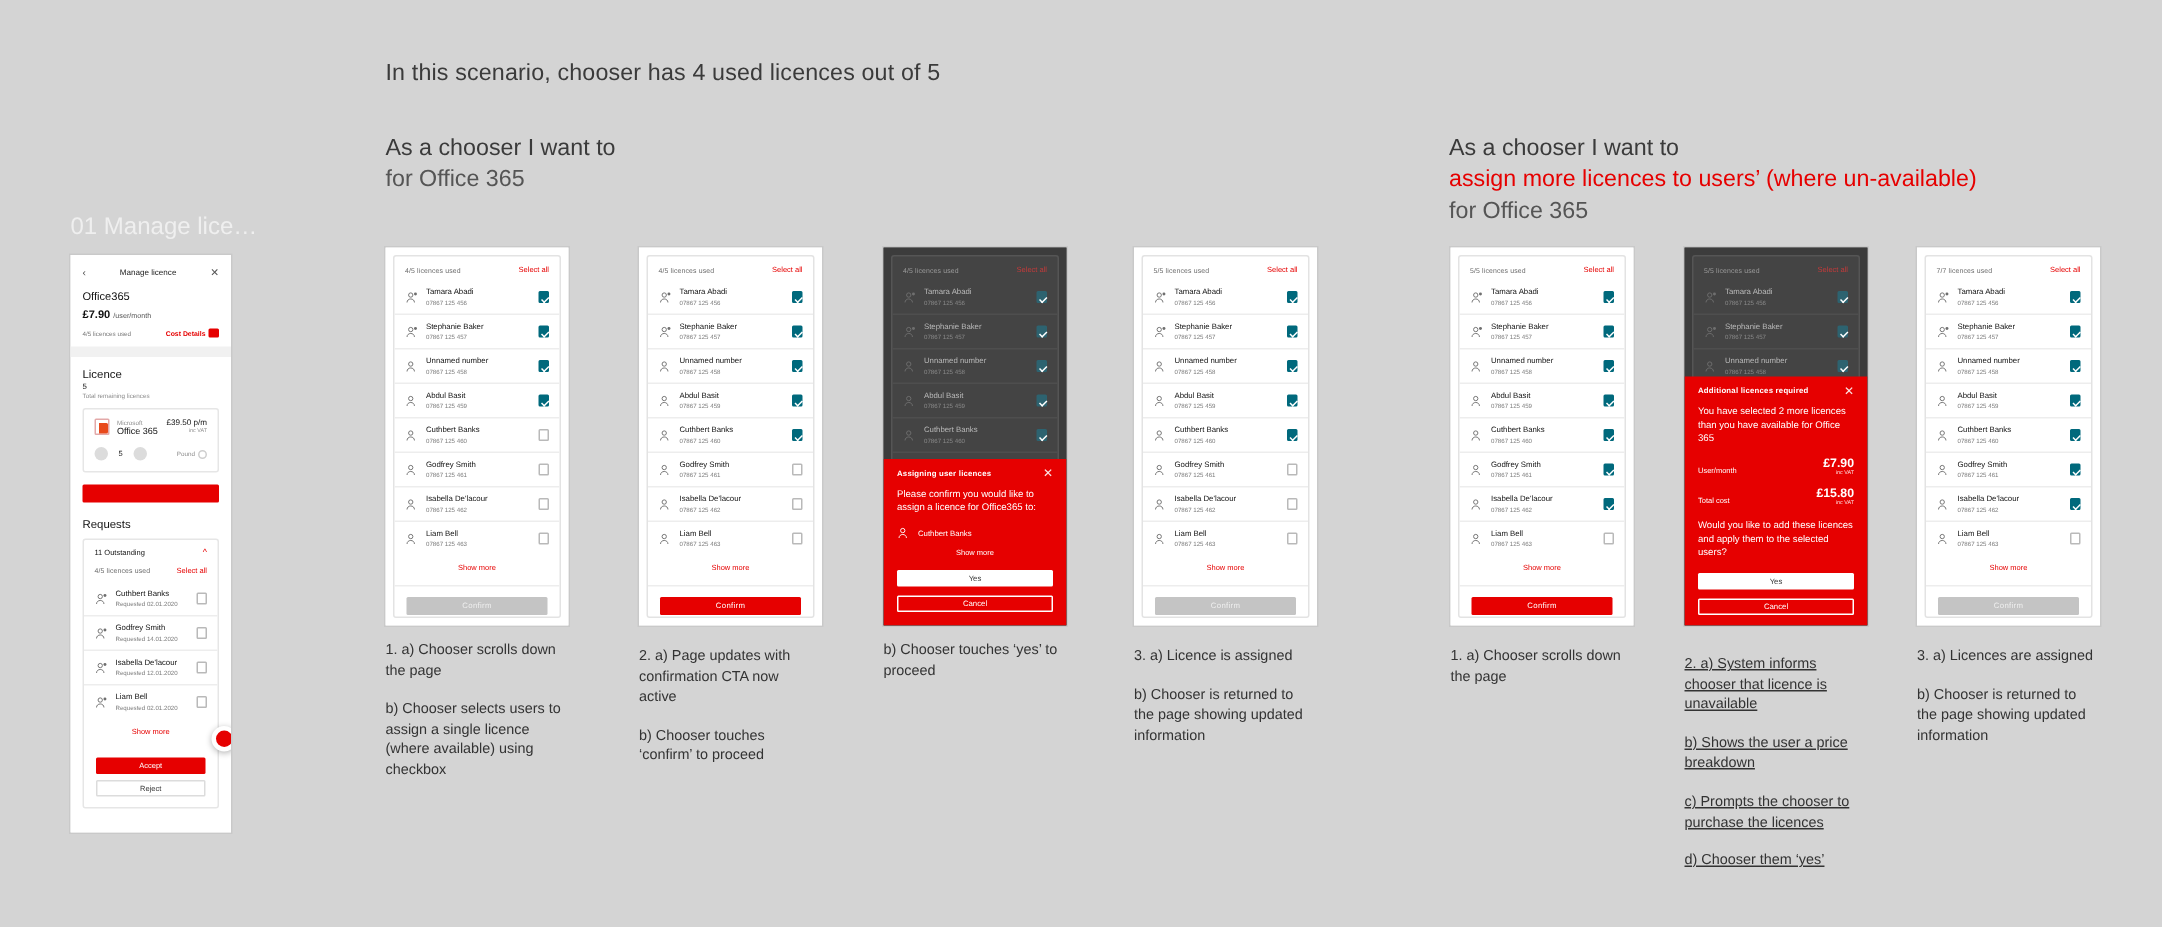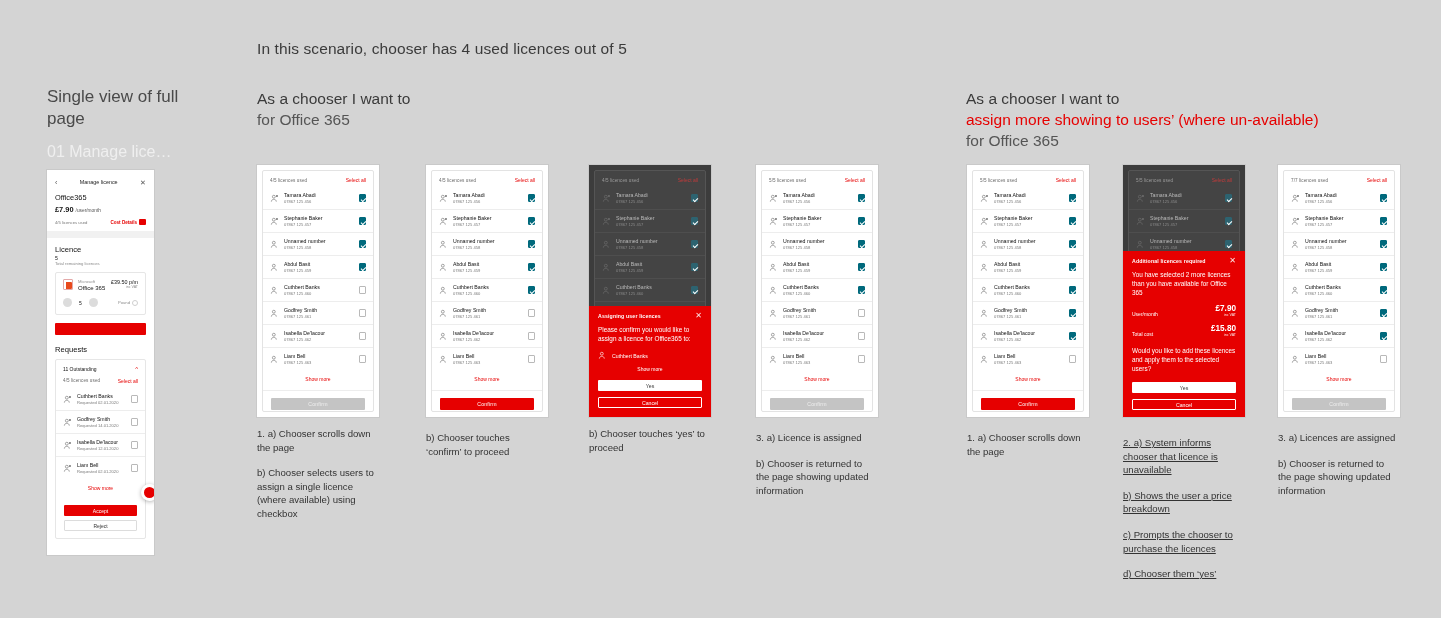--- a/index.html
+++ b/index.html
@@ -188,21 +188,20 @@
   .sv-accept { margin:6px 8px 0; height:11px; background:#e60000; border-radius:1px;
                display:flex; align-items:center; justify-content:center; color:#fff; font-size:5px;}
   .sv-reject { margin:4px 8px 7px; height:11px; background:#fff; border:1px solid #dcdcdc; border-radius:1px;
                display:flex; align-items:center; justify-content:center; color:#333; font-size:5px;}
 </style>
 </head>
 <body>
 
 <div class="canvas">
 
-  <div class="page-label" style="left:47px; top:86px;">Single view of full page</div>
   <div class="section-label" style="left:47px; top:143px;">01 Manage lice…</div>
 
   <div class="phone" id="single-view" style="left:47px; top:170px; width:107px; height:385px;">
     <div class="sv">
       <div class="sv-top">
         <div class="sv-navbar">
           <span class="sv-chev">‹</span>
           <span class="sv-nav-title">Manage licence</span>
           <span class="sv-x">✕</span>
         </div>
@@ -577,20 +576,21 @@
               </div>
             </div>
             <div class="show-more">Show more</div>
             <div class="list-foot">
               <div class="btn-confirm active">Confirm</div>
             </div>
           </div>
         </div>
       </div>
       <div class="caption" style="left: 426px; top: 431px;">
+        <p>2. a) Page updates with confirmation CTA now active</p>
         <p>b) Chooser touches ‘confirm’ to proceed</p>
       </div>
       <div class="phone dark" style="left: 589px; top: 165px; width: 122px; height: 252px;">
         <div class="phone-inner">
           <div class="list-card">
             <div class="list-head">
               <span class="used-txt">4/5 licences used</span>
               <span class="select-all">Select all</span>
             </div>
             <div class="rows">
@@ -853,21 +853,21 @@
         </div>
       </div>
       <div class="caption" style="left: 756px; top: 431px;">
         <p>3. a) Licence is assigned</p>
         <p>b) Chooser is returned to the page showing updated information</p>
       </div>
     </div>
 
   <div class="story" style="left:966px; top:88px;">
     <span class="top"> As a chooser I want to</span>
-    <span class="hl">assign more showing to users’ (where un-available)</span>
+    <span class="hl">assign more licences to users’ (where un-available)</span>
     <span class="sub">for Office 365</span>
   </div>
   <div id="scenario-b-screens">
       <div class="phone" style="left: 967px; top: 165px; width: 122px; height: 252px;">
         <div class="phone-inner">
           <div class="list-card">
             <div class="list-head">
               <span class="used-txt">5/5 licences used</span>
               <span class="select-all">Select all</span>
             </div>

